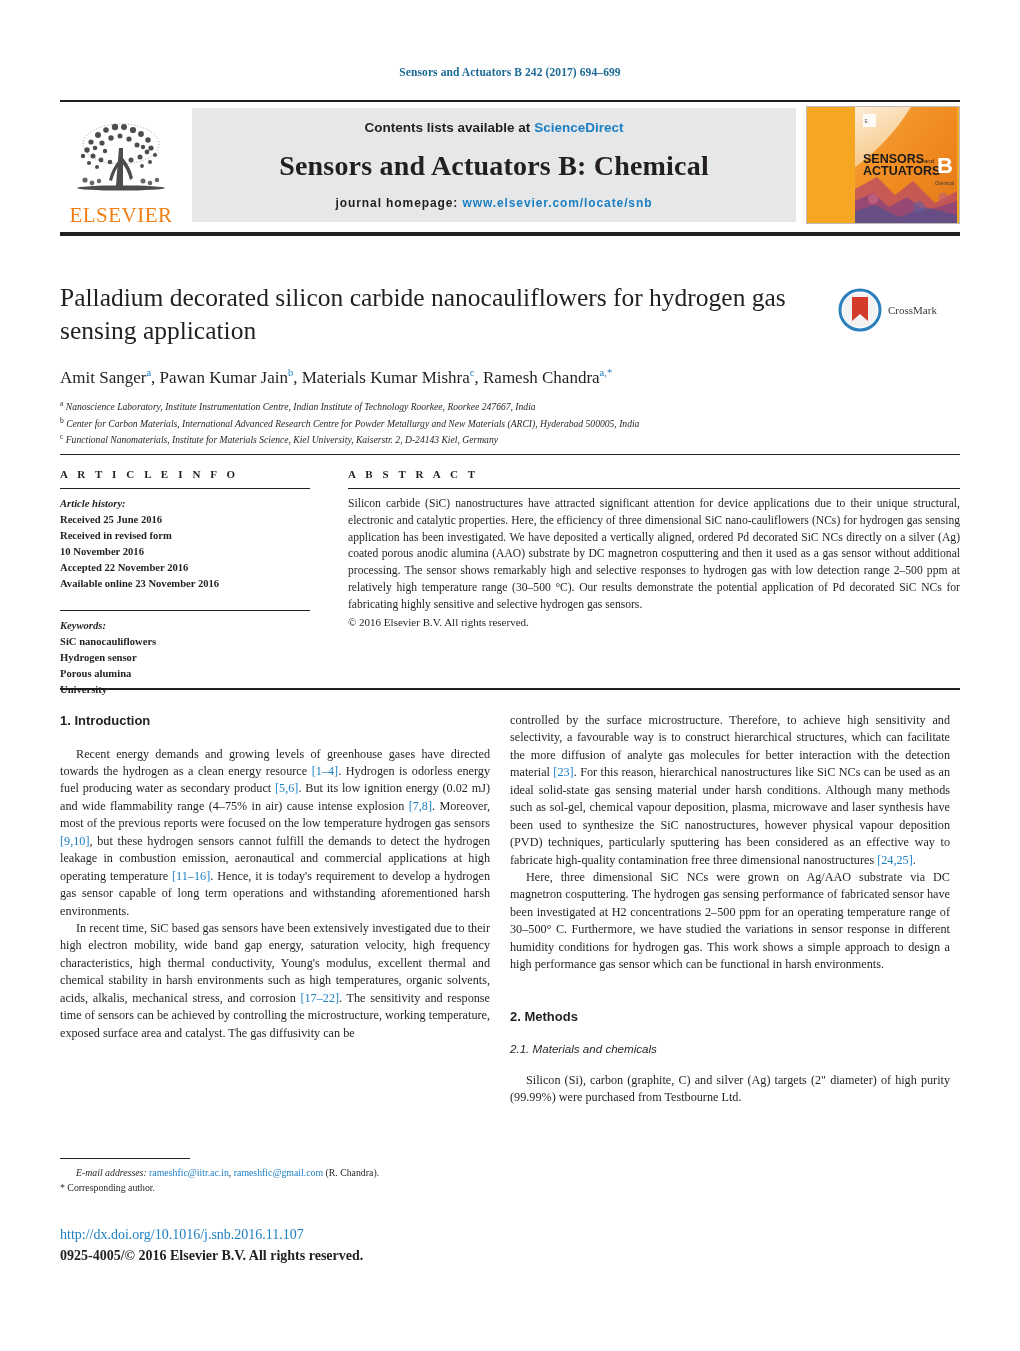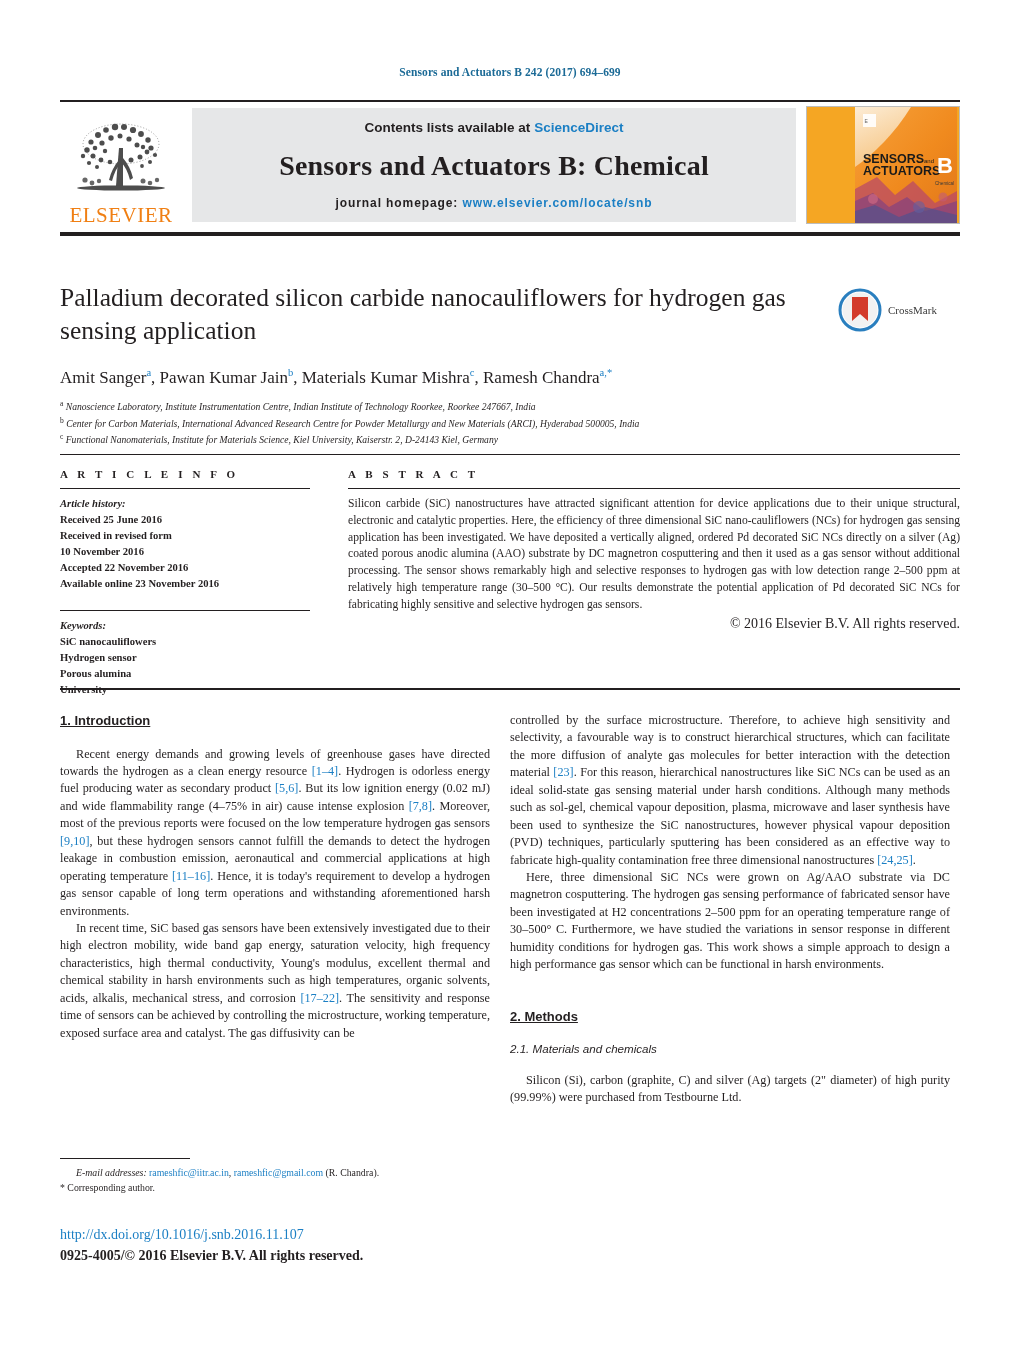--- a/index.html
+++ b/index.html
@@ -221,23 +221,23 @@
   }
   .info-spacer { height: 17px; }
   .abstract-text {
     font-family: "Liberation Serif", serif;
     font-size: 11.6px;
     line-height: 1.45;
     color: #231f20;
     text-align: justify;
   }
   .copyright {
-    text-align: right;
-    font-family: "Liberation Serif", serif;
-    font-size: 14px;
+    text-align: left;
+    font-family: "Liberation Serif", serif;
+    font-size: 11px;
     margin-top: 2px;
     color: #231f20;
   }
 
   
   .body-col {
     position: absolute;
     top: 712px;
     width: 430px;
     font-family: "Liberation Serif", serif;
@@ -247,21 +247,20 @@
     color: #231f20;
   }
   .body-col.left { left: 60px; }
   .body-col.right { left: 510px; width: 440px; }
   .body-col h2 {
     font-family: "Liberation Sans", sans-serif;
     font-size: 13px;
     font-weight: bold;
     margin: 0 0 15px 0;
     color: #231f20;
-    text-decoration: underline;
   }
   .body-col h2.spaced-top { margin-top: 34px; }
   .body-col h3 {
     font-family: "Liberation Sans", sans-serif;
     font-size: 11.6px;
     font-style: italic;
     font-weight: normal;
     margin: 0 0 14px 0;
     color: #231f20;
   }

